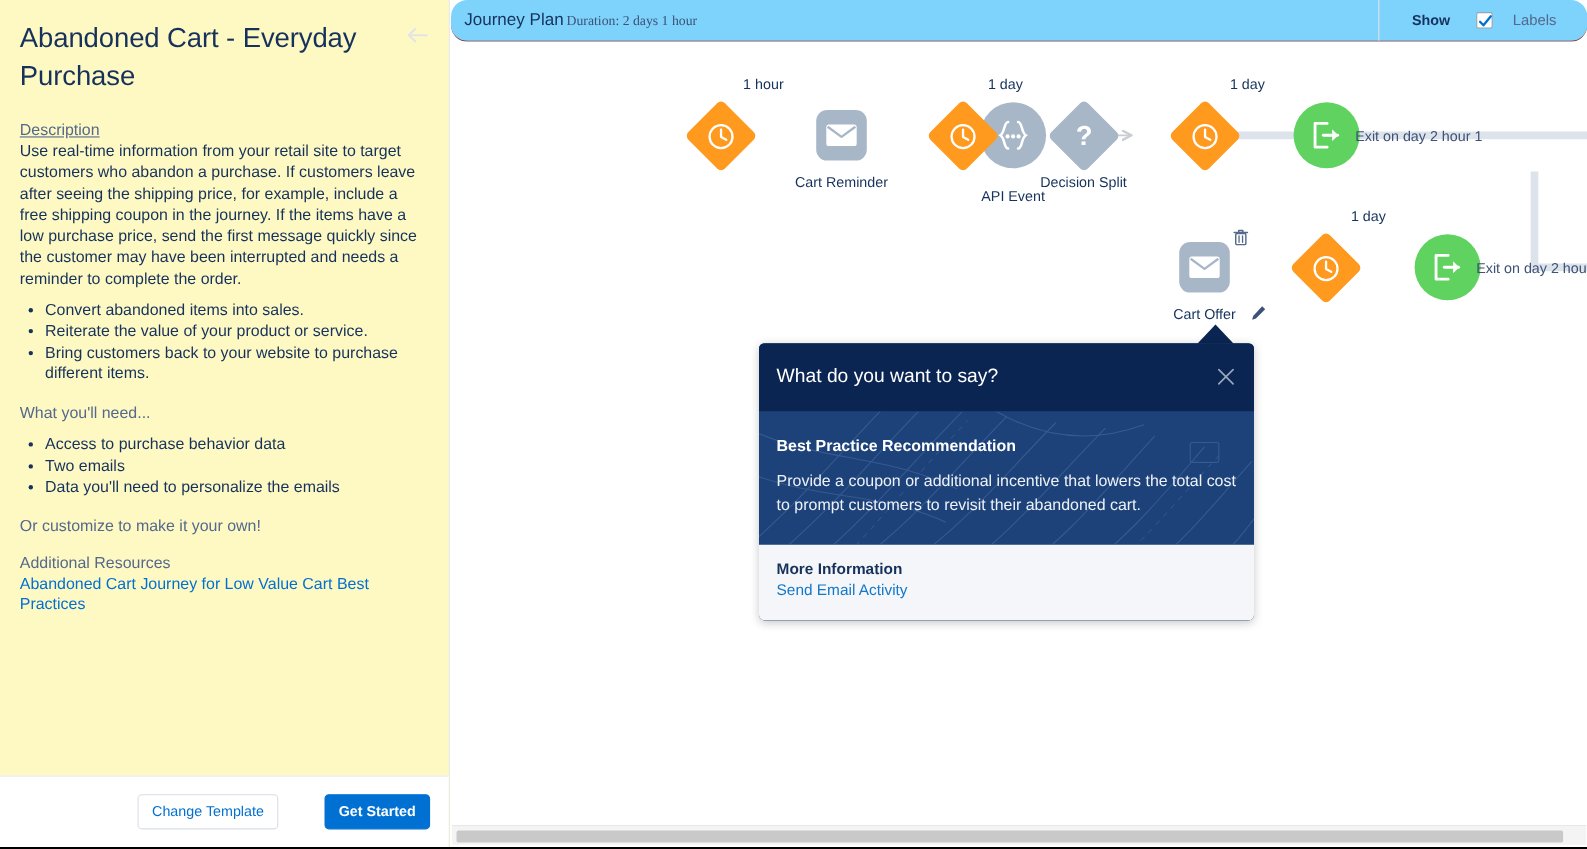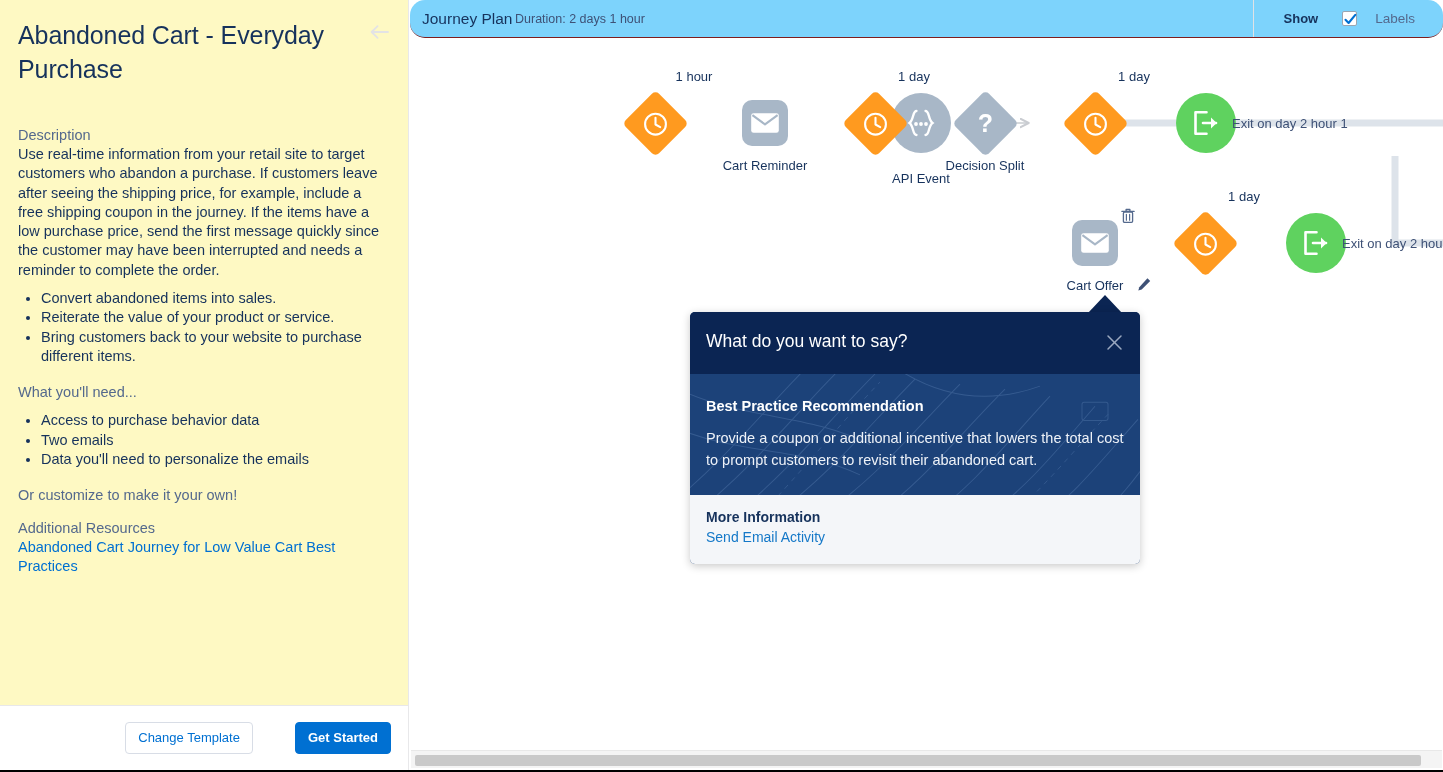--- a/index.html
+++ b/index.html
@@ -62,21 +62,21 @@
   }
   .collapse-btn svg { display:block; }
 
   .sb-h {
     margin: 0;
     font-size: 14.5px;
     line-height: 19px;
     color: #54698d;
     font-weight: 400;
   }
-  .sb-h.desc { margin-top: 40px; }
+  .sb-h.desc { margin-top: 24px; text-decoration: underline; }
   .sb-p {
     margin: 0;
     font-size: 14.5px;
     line-height: 19.3px;
     color: #16325c;
   }
   ul.sb-list {
     margin: 9px 0 0 0;
     padding-left: 23px;
     list-style: disc;
@@ -160,20 +160,21 @@
     left: 12px; top: 10px;
     font-size: 15.5px;
     color: #16325c;
     font-weight: 400;
   }
   .jp-duration {
     position: absolute;
     left: 105px; top: 12px;
     font-size: 12.5px;
     color: #3e5176;
+    font-family: Liberation Serif, serif;
   }
   #show-group {
     position: absolute;
     right: 12px; top: 0;
     height: 37px;
     display: flex;
     align-items: center;
     border-left: 1px solid #e0e2e5;
     padding-left: 30px;
     padding-right: 16px;

